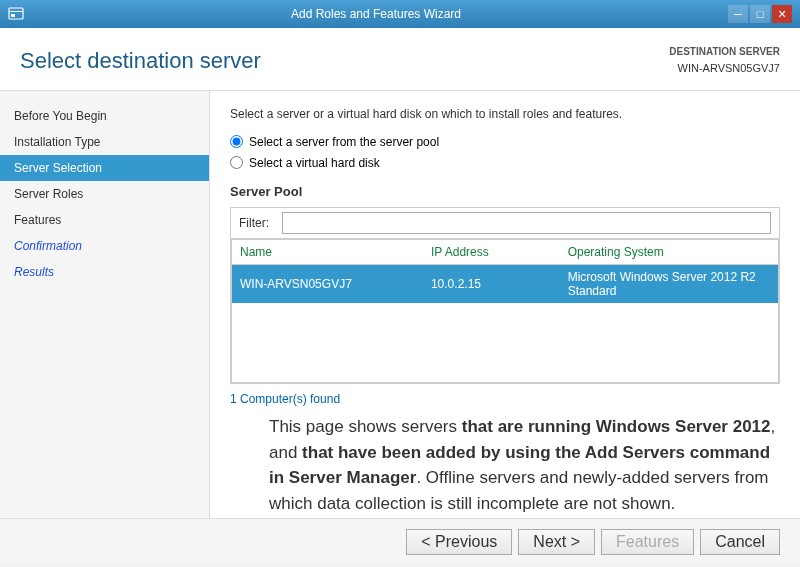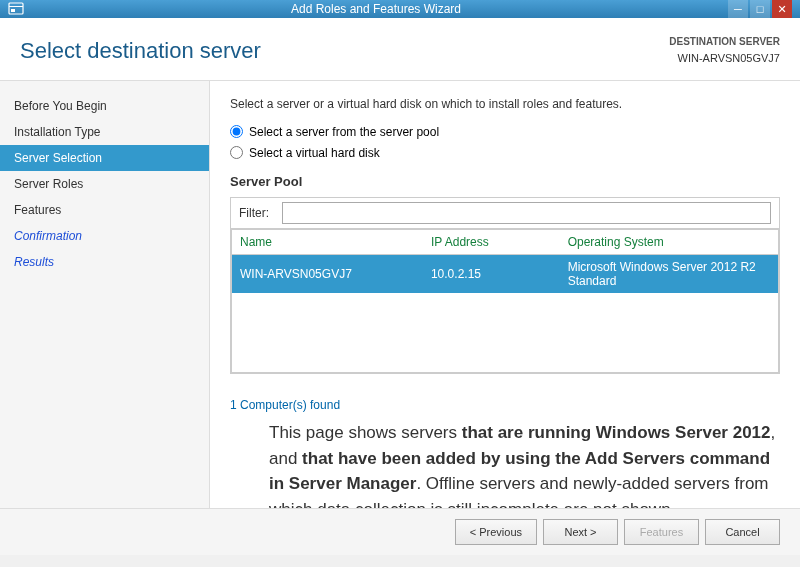--- a/index.html
+++ b/index.html
@@ -8,21 +8,21 @@
       font-size: 13px;
       background: #f0f0f0;
       width: 800px;
       height: 567px;
       overflow: hidden;
     }
 
     
     .title-bar {
       background: linear-gradient(to bottom, #4a9fd5, #2e7fb5);
-      height: 18px;
+      height: 28px;
       display: flex;
       align-items: center;
       justify-content: space-between;
       padding: 4px 8px;
       color: white;
     }
     .title-bar-title {
       font-size: 12px;
       font-weight: normal;
       flex: 1;
@@ -202,21 +202,21 @@
     }
     .table-scroll {
       min-height: 120px;
       max-height: 180px;
       overflow-y: auto;
     }
 
     .computers-found {
       color: #0066aa;
       font-size: 12px;
-      margin-top: 24px;
+      margin-top: 8px;
       margin-bottom: 8px;
     }
     .info-text {
       font-size: 17px;
       color: #333;
       line-height: 1.5;
       margin-left: 39px;
     }
     .info-text strong {
       font-weight: bold;
@@ -229,21 +229,21 @@
       display: flex;
       justify-content: flex-end;
       align-items: center;
       gap: 6px;
       background: #f5f5f5;
     }
     .footer-btn {
       min-width: 75px;
       height: 26px;
       padding: 0 14px;
-      font-size: 11px;
+      font-size: 16px;
       cursor: pointer;
       border: 1px solid #aaa;
       background: linear-gradient(to bottom, #f8f8f8, #e8e8e8);
       color: #333;
     }
     .footer-btn:disabled {
       color: #aaa;
       cursor: default;
     }
     .footer-btn.primary {

